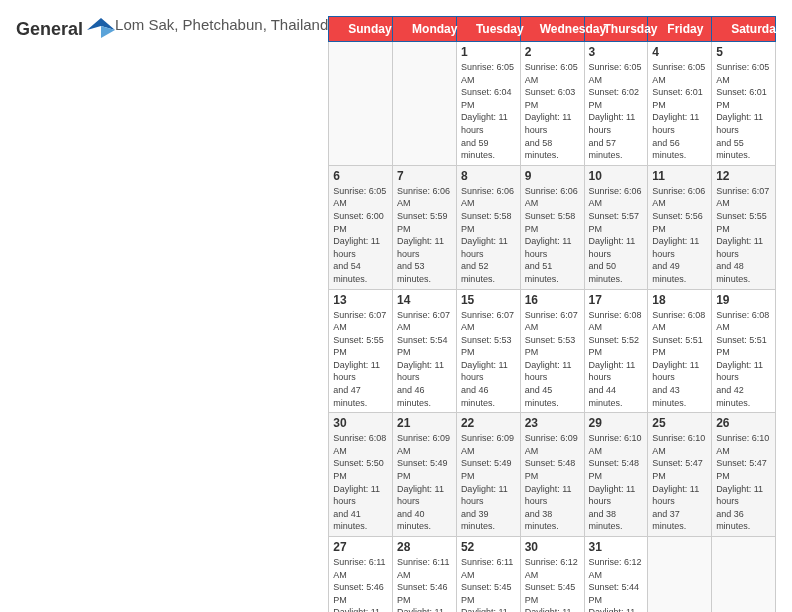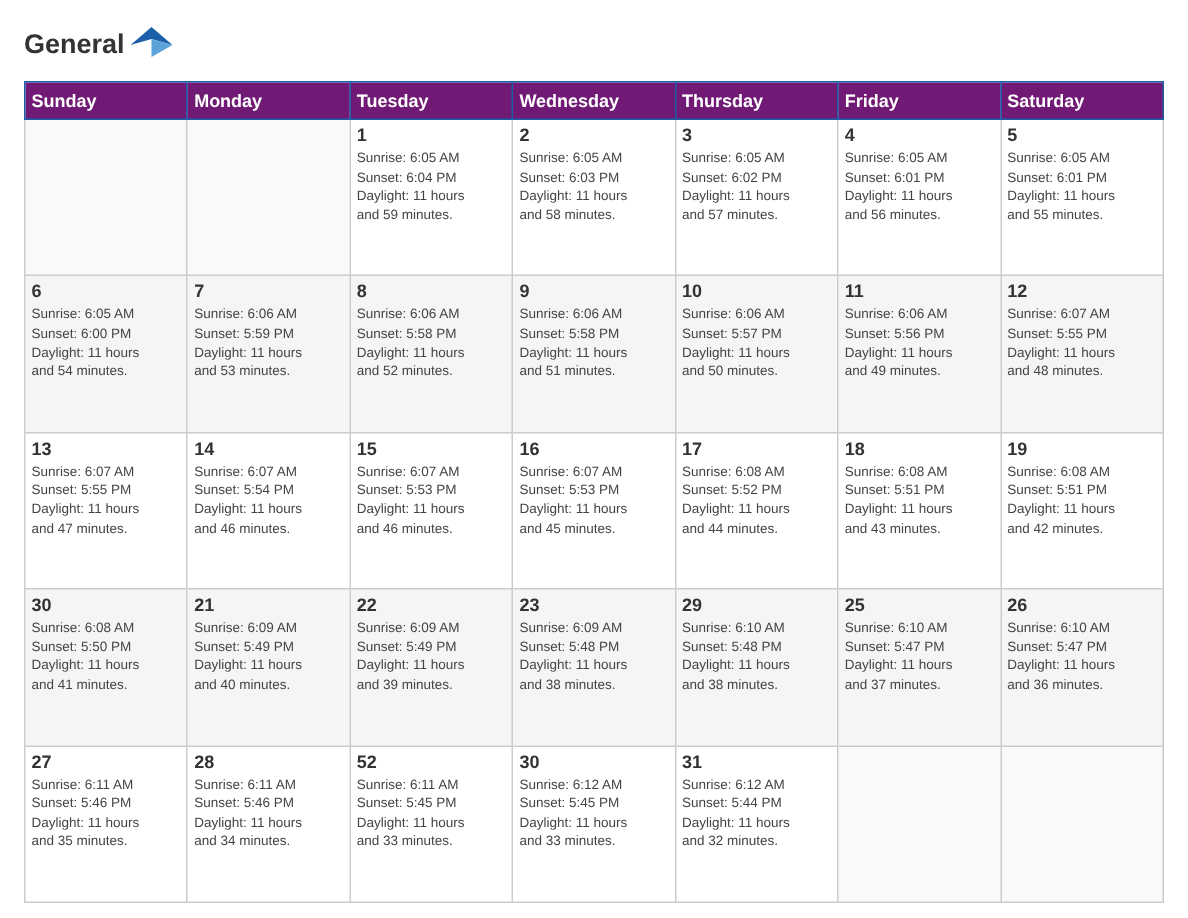--- a/index.html
+++ b/index.html
@@ -8,21 +8,20 @@
       background: #fff;
       width: 792px;
       height: 612px;
       overflow: hidden;
     }
     .page {
       width: 792px;
       height: 612px;
       padding: 16px 16px 10px 16px;
       display: flex;
-      flex-direction: column;
     }
     .header {
       display: flex;
       justify-content: space-between;
       align-items: flex-start;
       margin-bottom: 10px;
     }
     .logo {
       display: flex;
       align-items: center;
@@ -53,25 +52,25 @@
       color: #555;
     }
     .calendar {
       flex: 1;
       border: 1px solid #ccc;
       border-collapse: collapse;
       width: 100%;
       table-layout: fixed;
     }
     .calendar th {
-      background-color: #701a75;
+      background-color: #ef4444;
       color: #fff;
       font-size: 12px;
       font-weight: bold;
-      padding: 5px 4px;
+      padding: 5px 19px;
       border: 1px solid #1a5fa8;
       text-align: left;
     }
     .calendar td {
       border: 1px solid #ccc;
       vertical-align: top;
       padding: 3px 4px;
       font-size: 9.5px;
       color: #333;
       height: 86px;
@@ -104,20 +103,21 @@
         <div style="display:flex;align-items:center;gap:2px;">
           <span class="logo-text logo-general">General</span>
           <svg class="logo-icon" viewBox="0 0 28 28" xmlns="http://www.w3.org/2000/svg">
             <polygon points="14,2 28,14 14,10 0,14" fill="#1a5fa8"></polygon>
             <polygon points="14,10 28,14 14,22" fill="#5ba3d9"></polygon>
           </svg>
         </div>
       </div>
     </div>
     <div class="title-block">
+      <div class="location">Lom Sak, Phetchabun, Thailand</div>
     </div>
   </div>
 
   <table class="calendar">
     <thead>
       <tr>
         <th>Sunday</th>
         <th>Monday</th>
         <th>Tuesday</th>
         <th>Wednesday</th>

